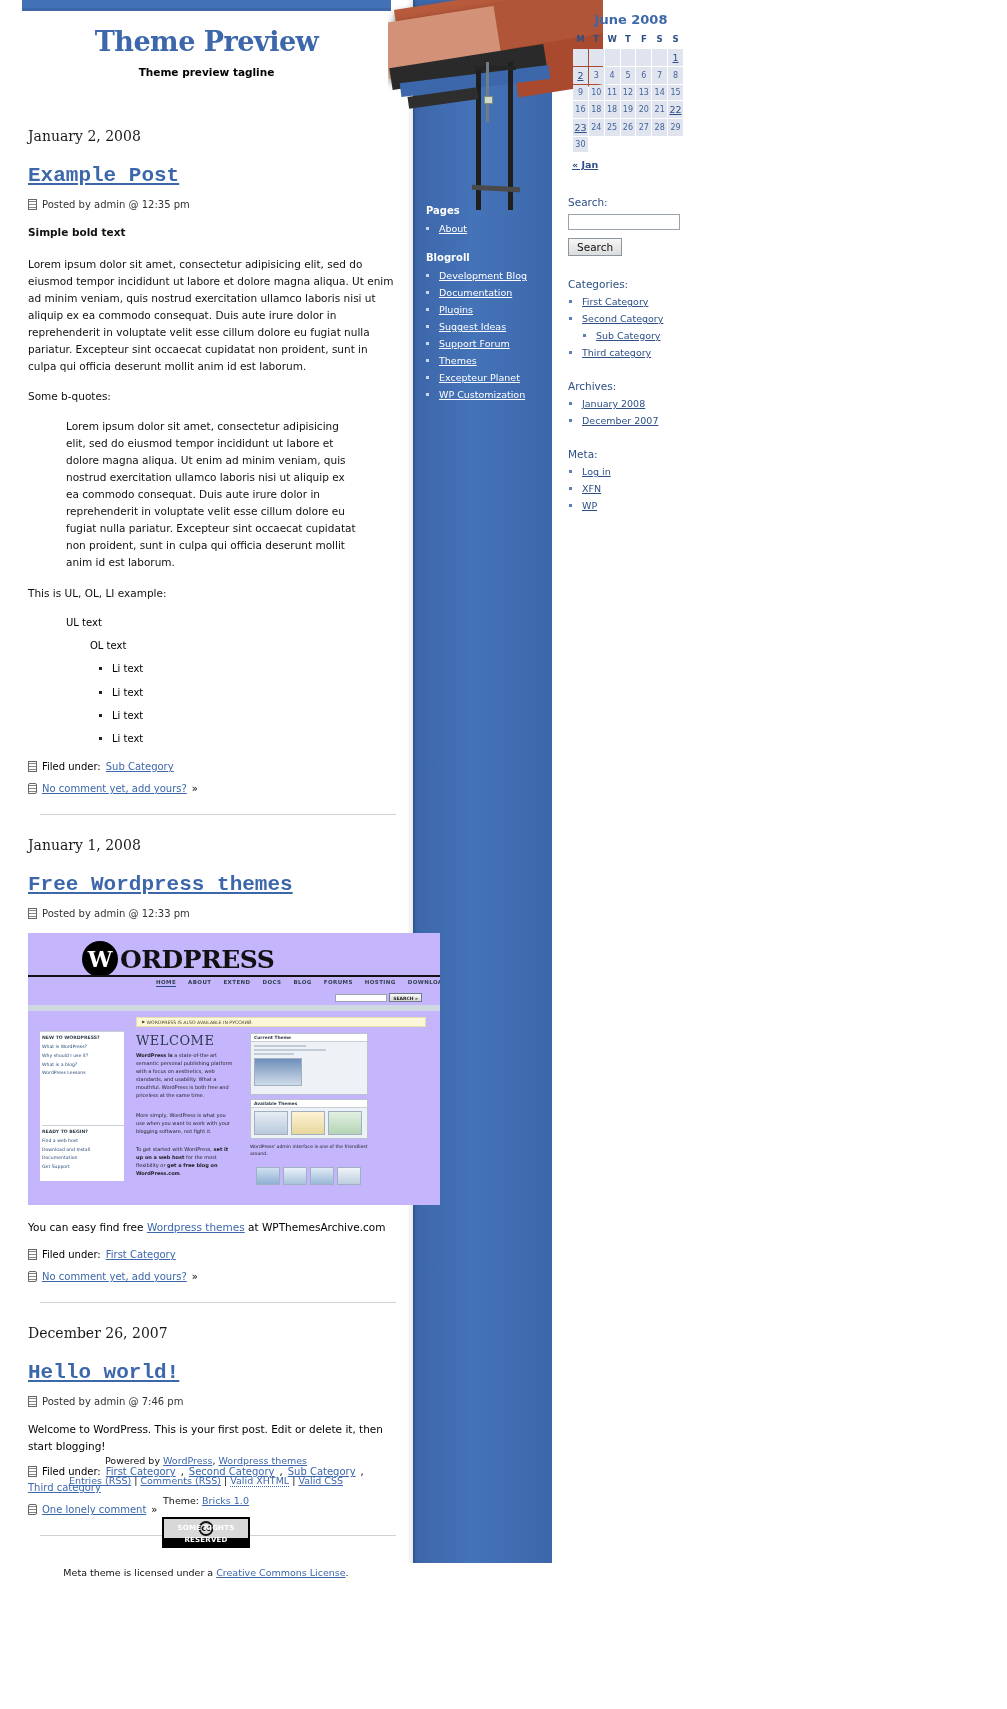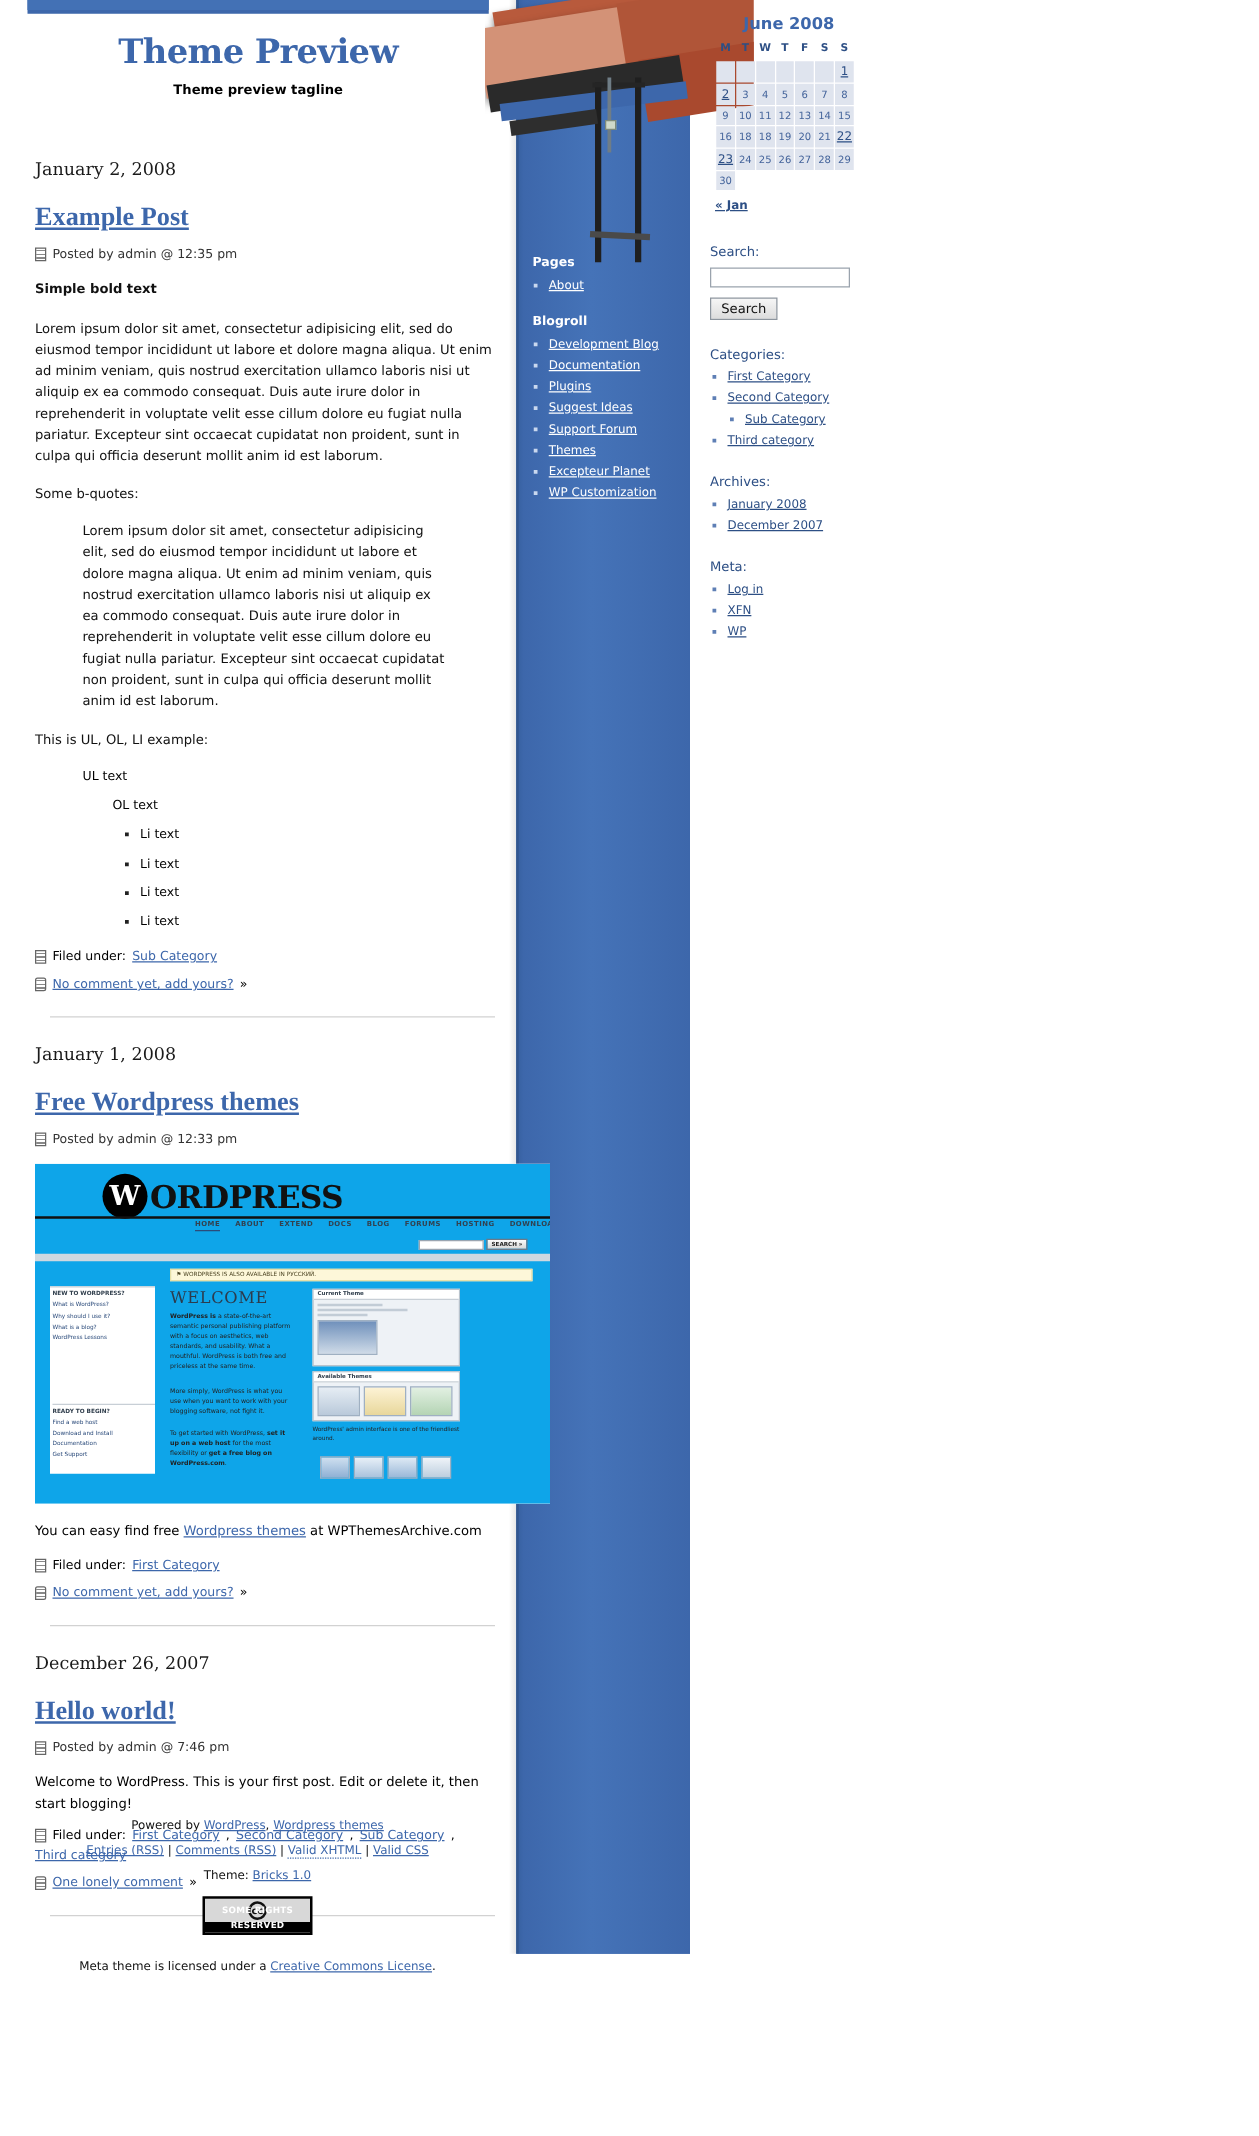--- a/index.html
+++ b/index.html
@@ -107,21 +107,21 @@
     width: 368px;
   }
   .post { margin-bottom: 0; }
   .post-date {
     font-family: "DejaVu Serif", serif;
     font-size: 14px;
     color: #1a1a1a;
     margin: 0 0 17px 0;
   }
   .post-title a {
-    font-family: Liberation Serif, serif;
+    font-family: Liberation Mono, monospace;
     font-size: 21px;
     font-weight: bold;
     color: #3d67ab;
     text-decoration: underline;
     text-align: center;
   }
   .post-title { margin: 0 0 12px 0; }
   .post-meta {
     font-size: 10px;
     color: #333;
@@ -194,21 +194,21 @@
   .wp-shot {
     width: 412px; height: 272px;
     background: #ffffff;
     border: 0;
     position: relative;
     margin: 8px 0 14px 0;
     overflow: hidden;
   }
   .wp-shot-inner {
     position: absolute; inset: 0;
-    background: #0ea5e9;
+    background: #c4b5fd;
   }
   .wp-logo-row {
     position: absolute; left: 54px; top: 8px;
     display: flex; align-items: center; gap: 2px;
   }
   .wp-circle {
     width: 36px; height: 36px; border-radius: 50%;
     background: #000; position: relative;
     display: flex; align-items: center; justify-content: center;
   }

